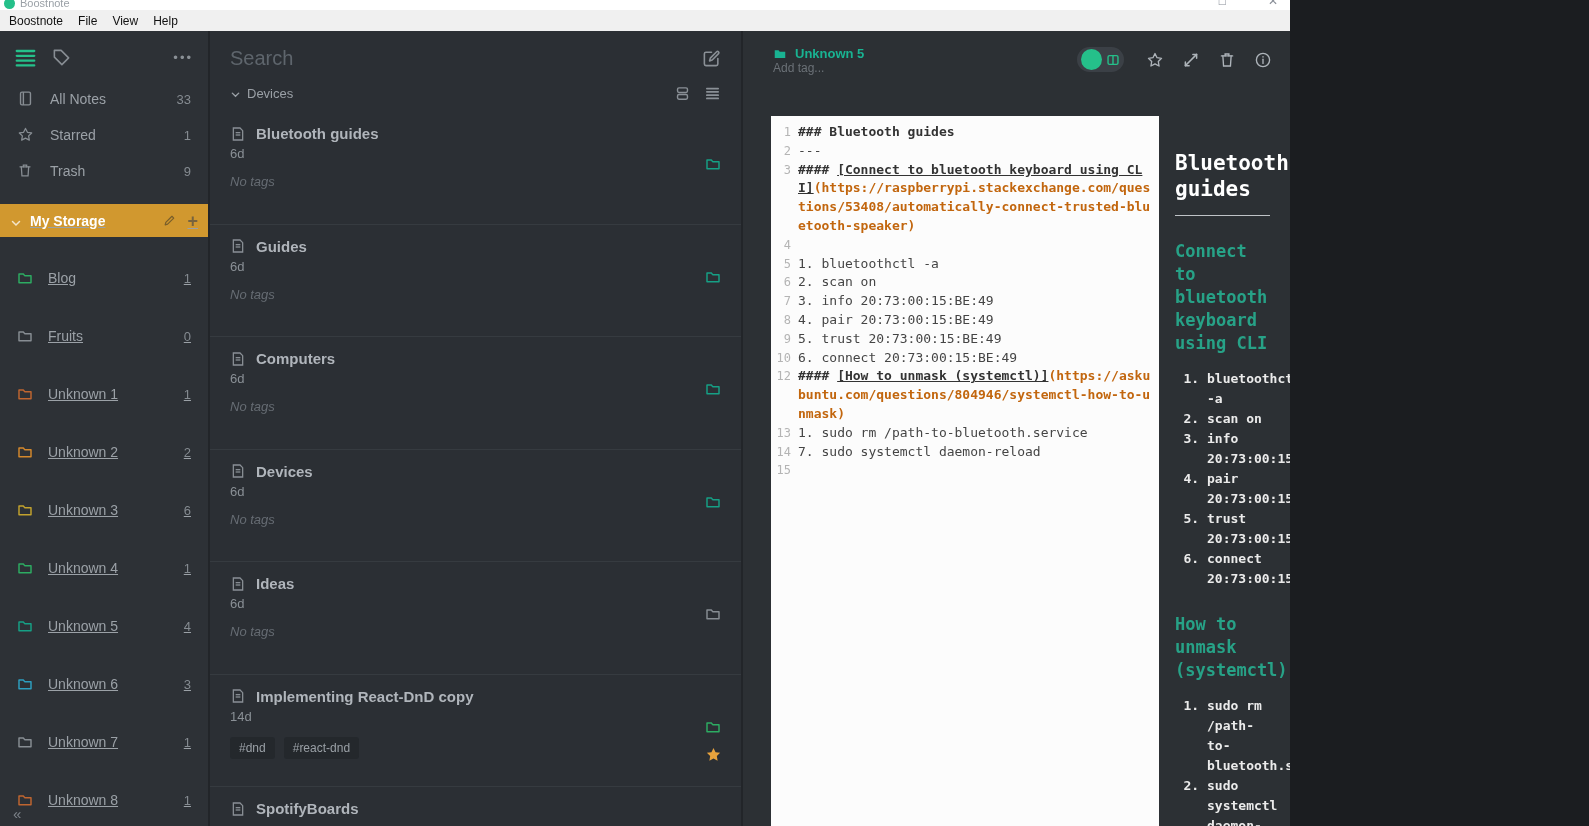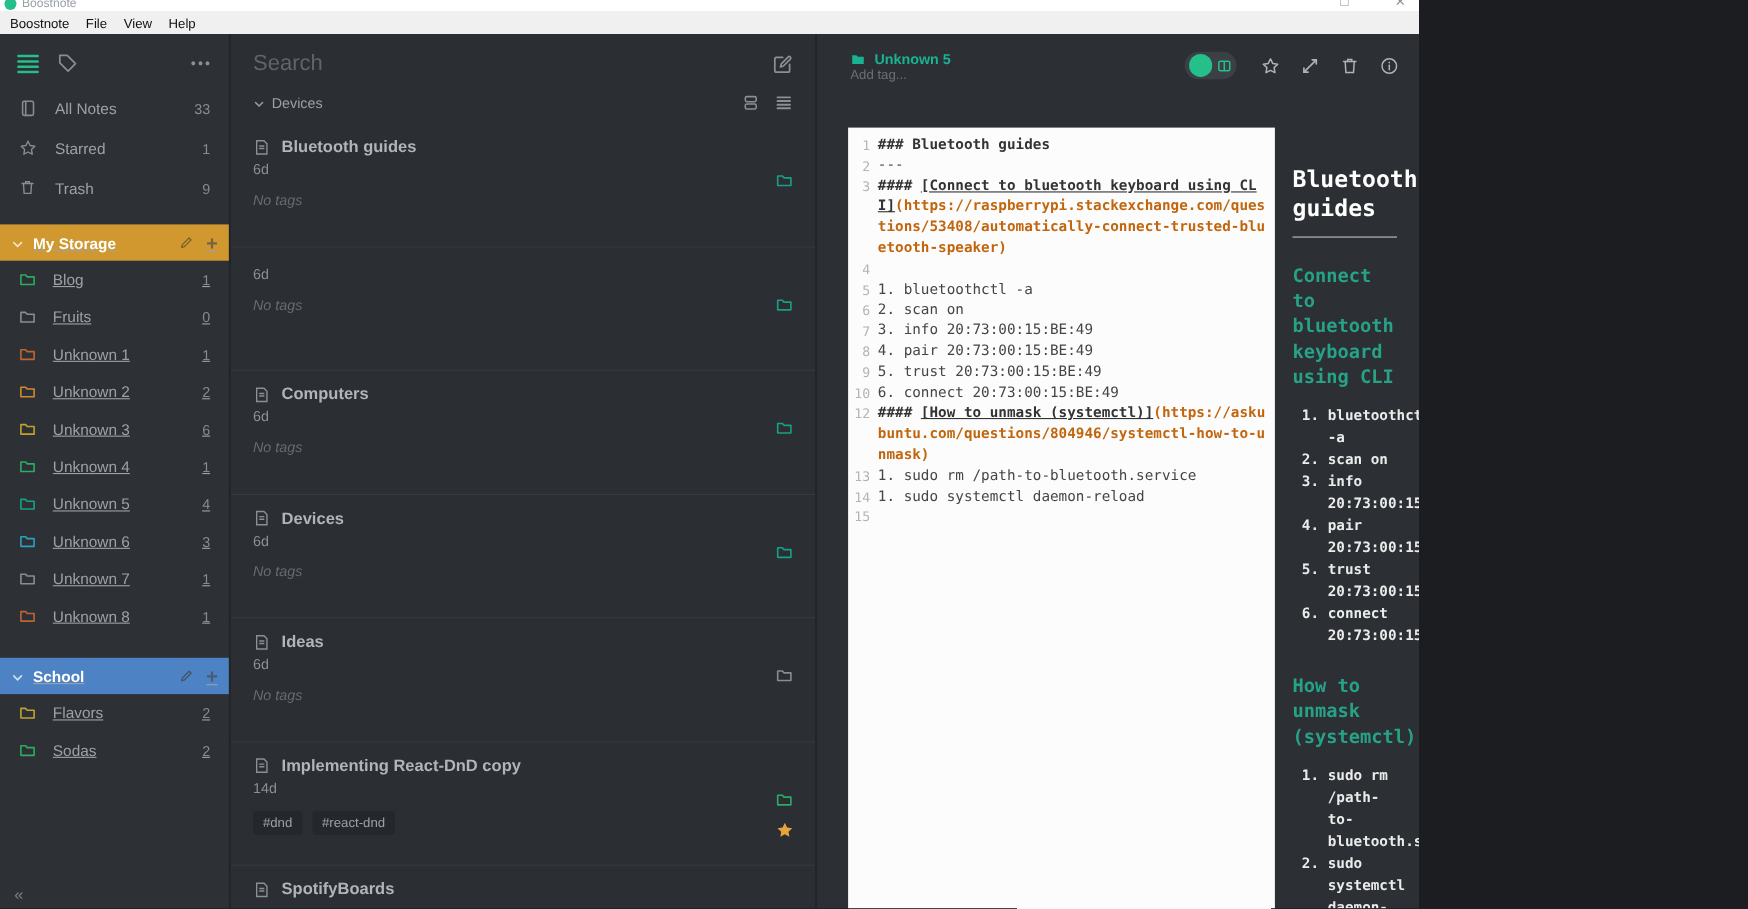--- a/index.html
+++ b/index.html
@@ -29,21 +29,21 @@
   .nav-icon { width:18px; height:18px; margin-right:15px; color:#878d93; flex:none; }
   .nav-count { margin-left:auto; font-size:13px; color:#858b91; }
   .storage { margin-top:15px;text-decoration:underline; }
   .storage + .storage { margin-top:21px; }
   .storage-header { height:33px; display:flex; align-items:center; padding:0 10px; color:#fff; }
   .sh-chev { width:12px; height:12px; margin-right:8px; color:rgba(255,255,255,.75); }
   .sh-name { font-size:14px; font-weight:bold; }
   .sh-actions { margin-left:auto; display:flex; align-items:center; gap:11px; color:rgba(60,55,40,.6); }
   .sh-actions svg { display:block; }
   .sh-plus { font-size:18px; font-weight:bold; line-height:14px; color:rgba(70,70,70,.65); }
-  .folder-row { display:flex; align-items:center; height:34px; padding:3px 17px; font-size:14px; }
+  .folder-row { display:flex; align-items:center; height:34px; padding:3px 17px; font-size:14px;margin-top:24px; }
   .folder-row .f-icon { width:16px; height:16px; margin-right:15px; flex:none; }
   .folder-row .f-count { margin-left:auto; font-size:13px; color:#858b91; }
   .collapse-btn { position:absolute; left:13px; bottom:4px; color:#7d838a; font-size:15px; }
 
   
   .notelist { width:533px; flex:none; background:#2b2f34; border-right:2px solid #222529;
               display:flex; flex-direction:column; overflow:hidden; }
   .search-row { display:flex; align-items:center; padding:16px 20px 2px; }
   .search-input { flex:1; background:transparent; border:none; outline:none;
                   font-size:20px; color:#d946ef; font-family:inherit; }
@@ -336,20 +336,28 @@
                 </svg></span>
       <span>Bluetooth guides</span>
     </div>
     <div class="note-age">6d</div>
     <div class="note-tags">No tags</div>
     <span class="note-folder"><svg width="16" height="16" viewBox="0 0 24 24" fill="none" stroke="#16a085" stroke-width="2.2" stroke-linejoin="round">
                 <path d="M3 6h6.5l2 2.5H21V19H3z"></path>
               </svg></span>
     </div>
           <div class="note-item">
+            <div class="note-title">
+      <span class="doc-icon"><svg width="16" height="16" viewBox="0 0 24 24" fill="none" stroke="currentColor" stroke-width="1.9">
+                  <path d="M5 3h10l4 4v14H5z"></path>
+                  <line x1="8.5" y1="10" x2="15.5" y2="10"></line>
+                  <line x1="8.5" y1="13.5" x2="15.5" y2="13.5"></line>
+                </svg></span>
+      <span>Guides</span>
+    </div>
     <div class="note-age">6d</div>
     <div class="note-tags">No tags</div>
     <span class="note-folder"><svg width="16" height="16" viewBox="0 0 24 24" fill="none" stroke="#16a085" stroke-width="2.2" stroke-linejoin="round">
                 <path d="M3 6h6.5l2 2.5H21V19H3z"></path>
               </svg></span>
     </div>
           <div class="note-item">
             <div class="note-title">
       <span class="doc-icon"><svg width="16" height="16" viewBox="0 0 24 24" fill="none" stroke="currentColor" stroke-width="1.9">
                   <path d="M5 3h10l4 4v14H5z"></path>
@@ -522,21 +530,21 @@
             <div class="code-line">
               <span class="gutter">12</span>
     <span class="line-text"><span class="md-heading">#### </span><span class="md-link">[How to unmask (systemctl)]</span><span class="md-url">(https://askubuntu.com/questions/804946/systemctl-how-to-unmask)</span></span>
             </div>
             <div class="code-line">
               <span class="gutter">13</span>
     <span class="line-text"><span class="md-text">1. sudo rm /path-to-bluetooth.service</span></span>
             </div>
             <div class="code-line">
               <span class="gutter">14</span>
-    <span class="line-text"><span class="md-text">1. sudo systemctl daemon-reload</span></span>
+    <span class="line-text"><span class="md-text">7. sudo systemctl daemon-reload</span></span>
             </div>
             <div class="code-line">
               <span class="gutter">15</span>
     <span class="line-text"></span>
             </div>
           </div>
         <div class="preview" id="preview">
             <div class="pv-h3">Bluetooth guides</div>
             <hr class="pv-hr">
             <div class="pv-h4">Connect to bluetooth keyboard using CLI</div>

